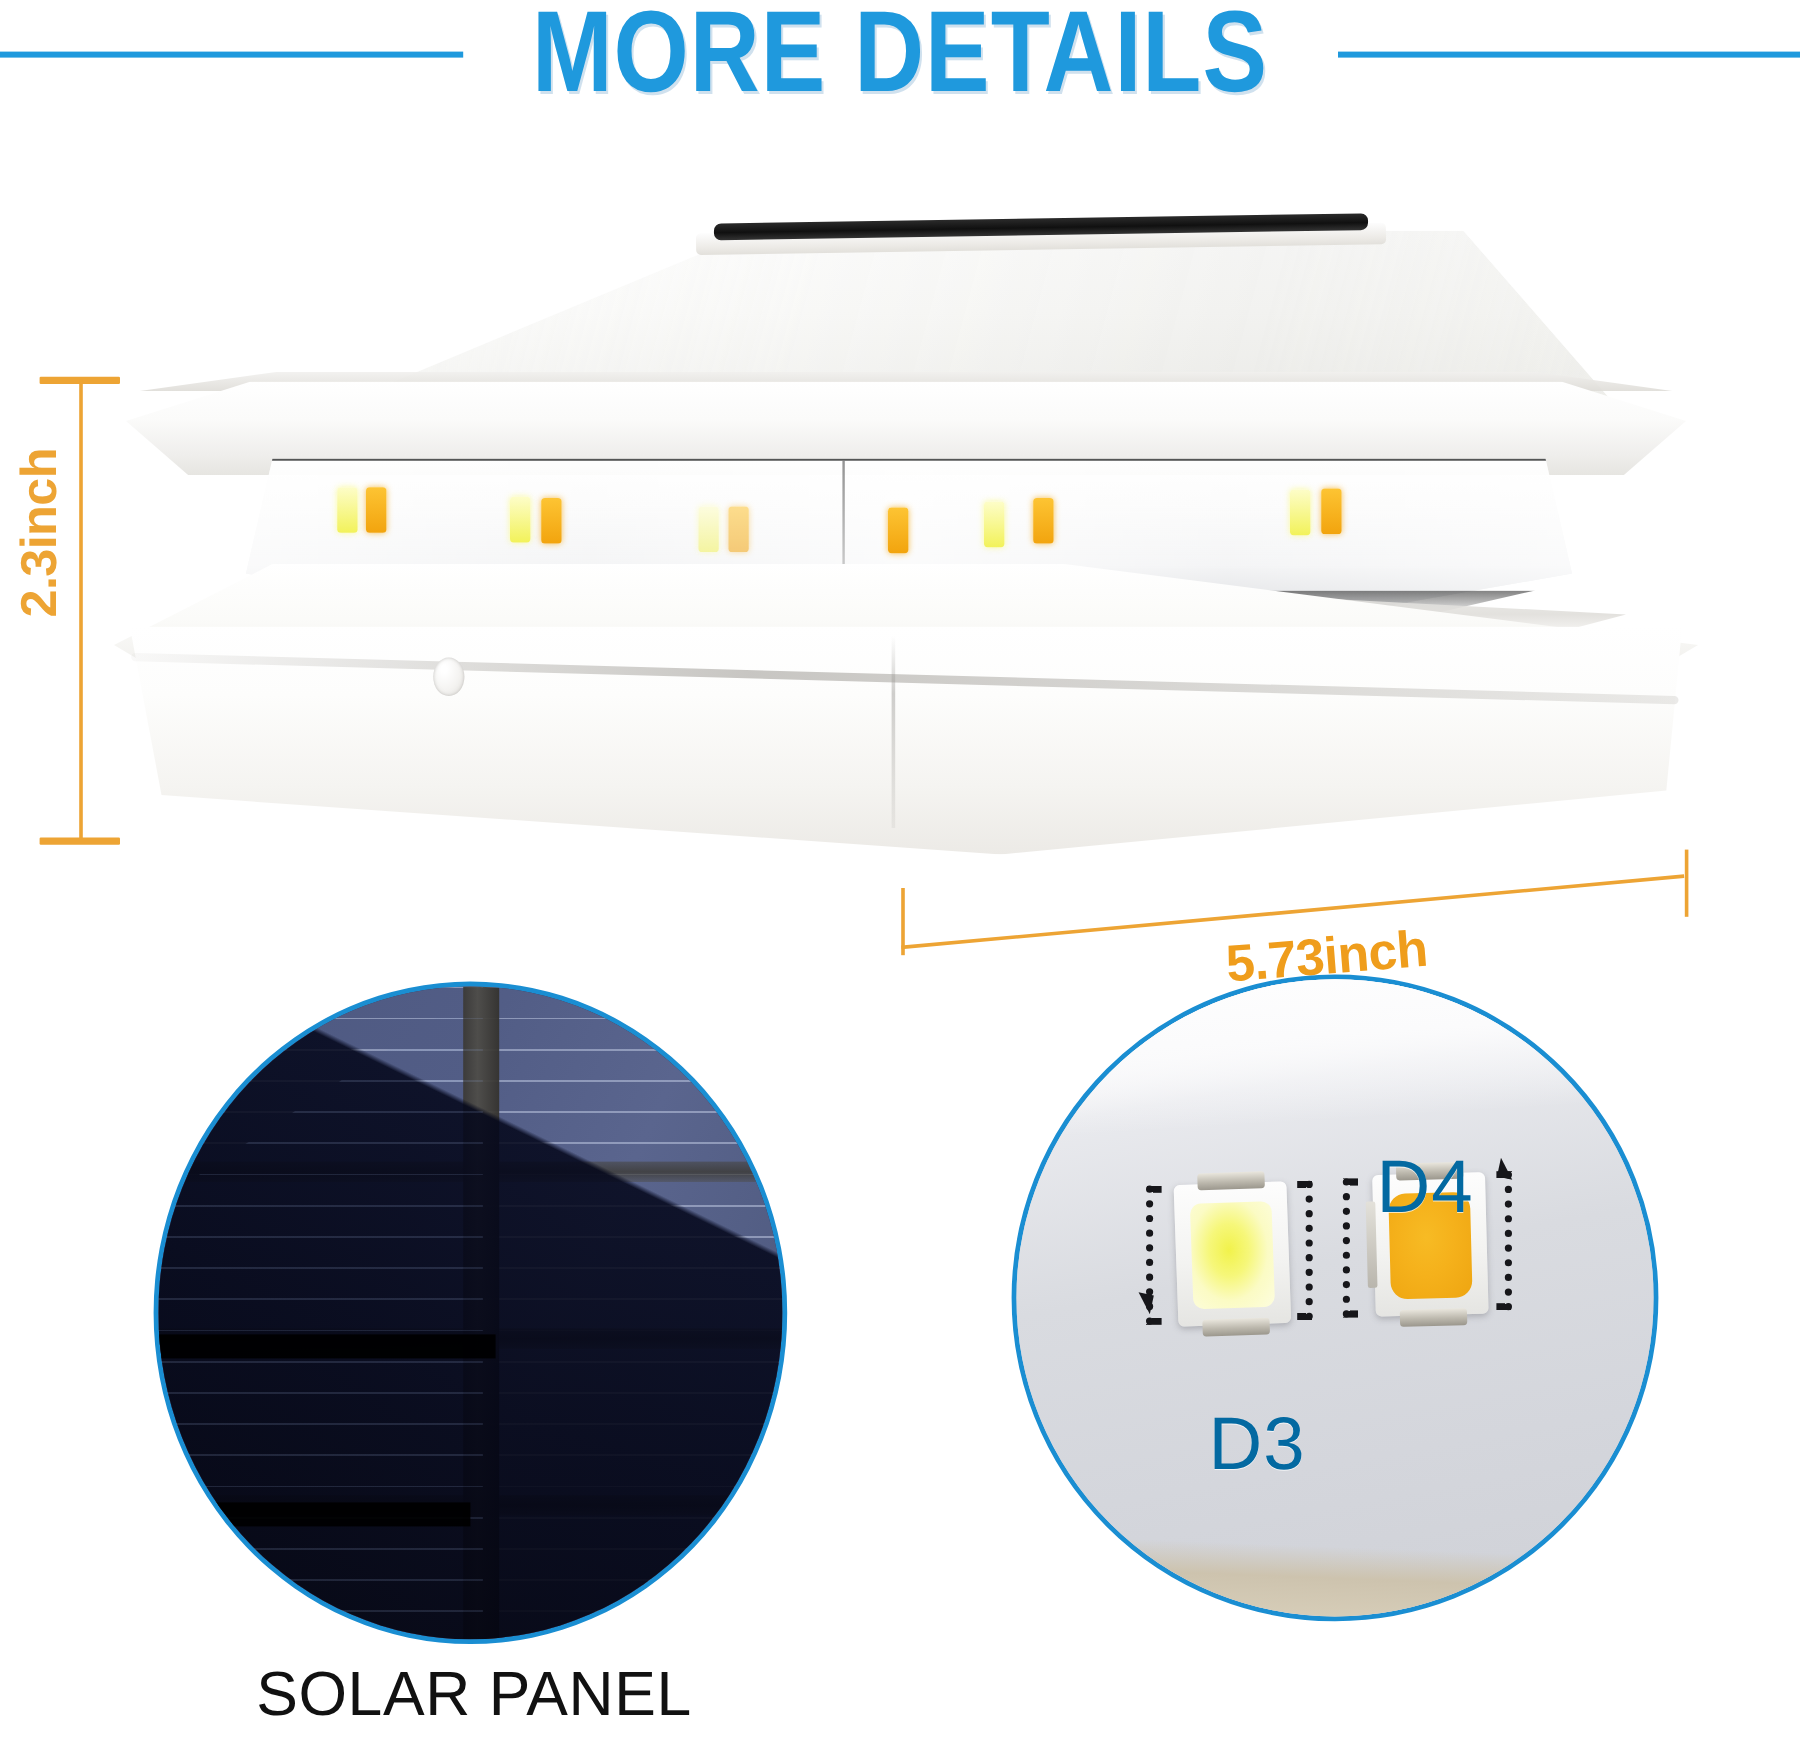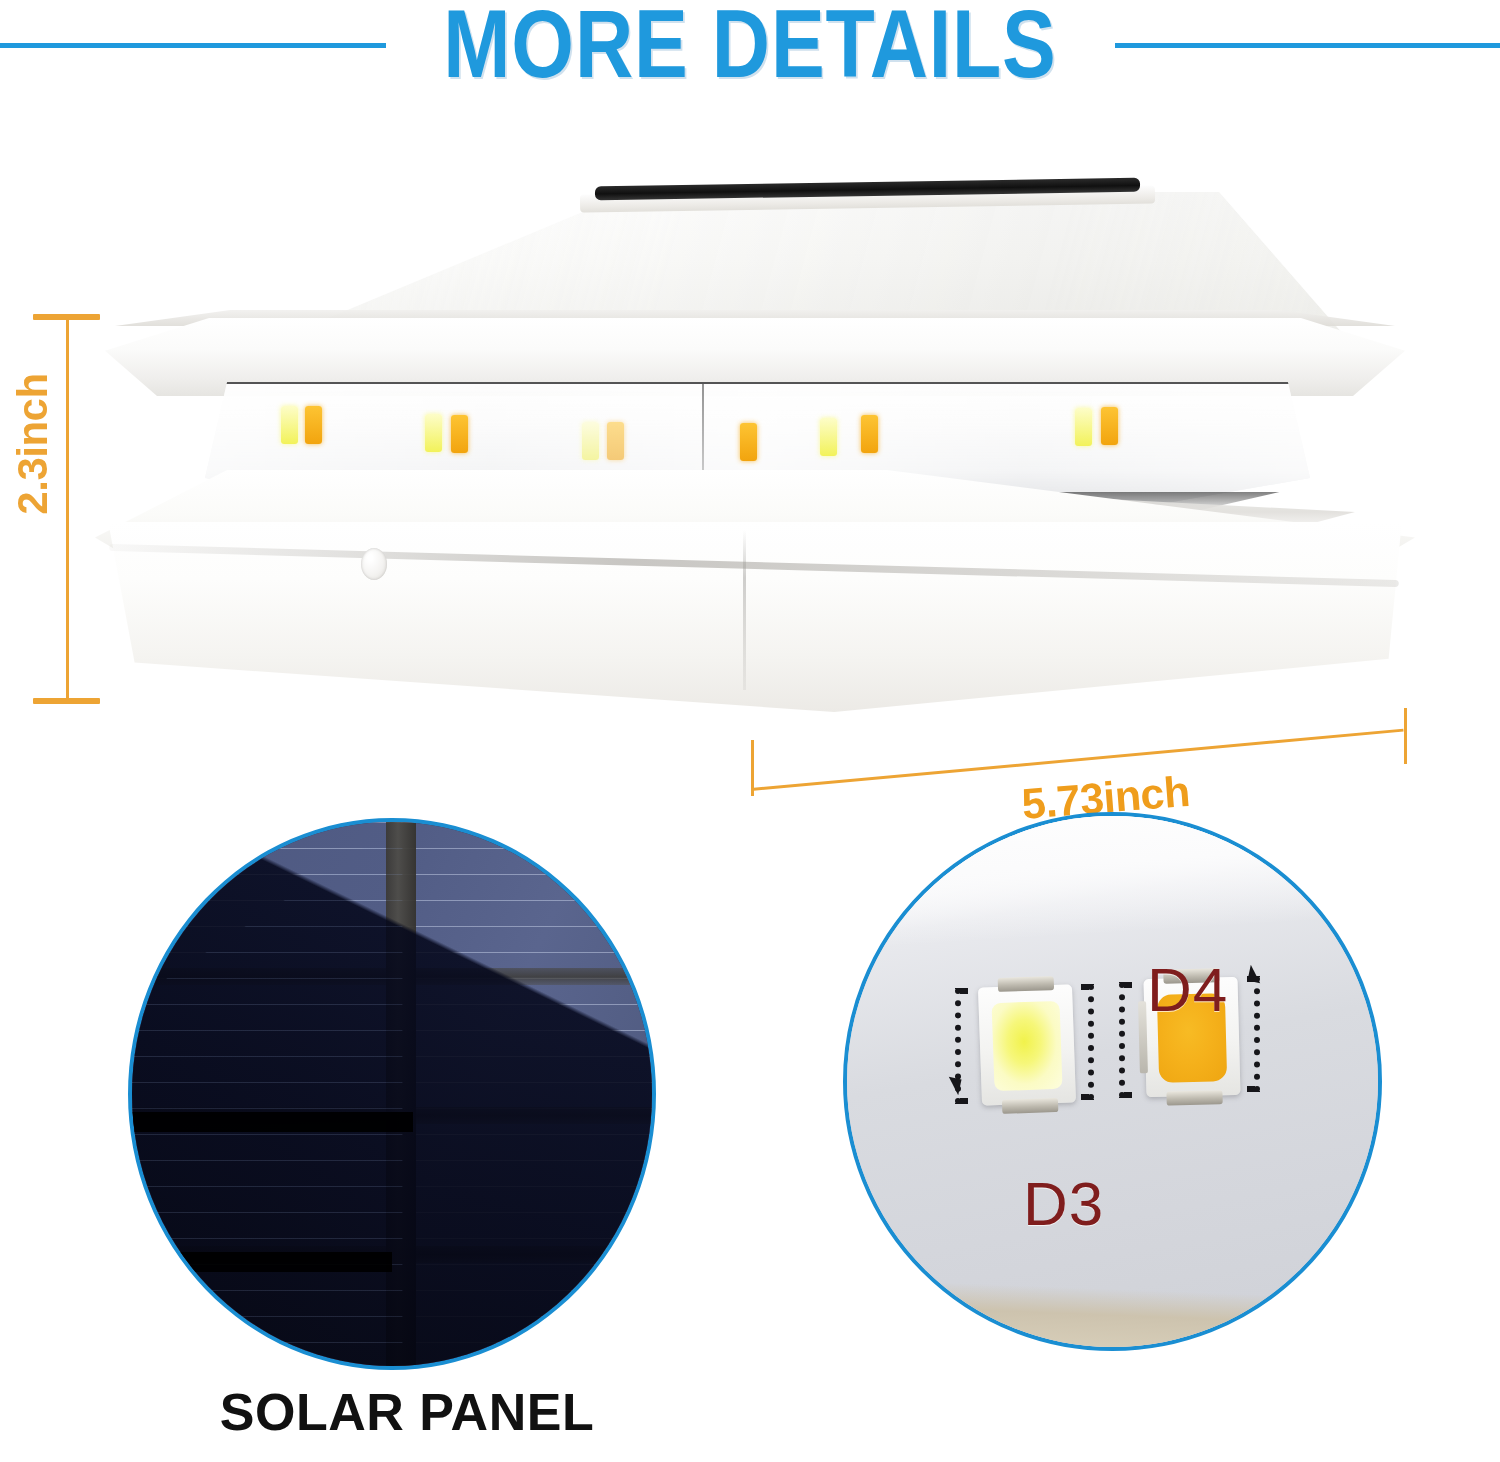--- a/index.html
+++ b/index.html
@@ -408,37 +408,37 @@
     left: 402px; top: 150px;
     border-right: 13px solid transparent;
     border-bottom: 16px solid #16161a;
     transform: rotate(12deg);
   }
 
   .chip-label {
     position:absolute;
     font-size: 62px;
     font-weight: 400;
-    color: #7f1d1d;
+    color: #0369a1;
     font-family: "Liberation Sans", sans-serif;
     letter-spacing: 1px;
     text-shadow: 0 1px 0 rgba(255,255,255,.7);
   }
-  #lbl-d3 { left: 160px; top: 352px; margin-left: 16px; }
+  #lbl-d3 { left: 160px; top: 352px; }
   #lbl-d4 { left: 300px; top: 138px; }
 
   .caption {
     position: absolute;
     font-size: 52px;
     font-weight: 400;
     color: #111111;
     letter-spacing: 0.5px;
     white-space: nowrap;
   }
-  #cap-solar { left: 12px; top: 1382px; width: 790px; text-align: center; font-weight: bold; }
+  #cap-solar { left: 0px; top: 1382px; width: 790px; text-align: center; }
   #cap-led   { left: 843px; top: 1382px; width: 539px; text-align: center; }
 </style>
 </head>
 <body>
 
 <div id="page">
 
   <div class="hdr-rule left"></div>
   <div class="hdr-rule right"></div>
   <div class="hdr-title">MORE DETAILS</div>

